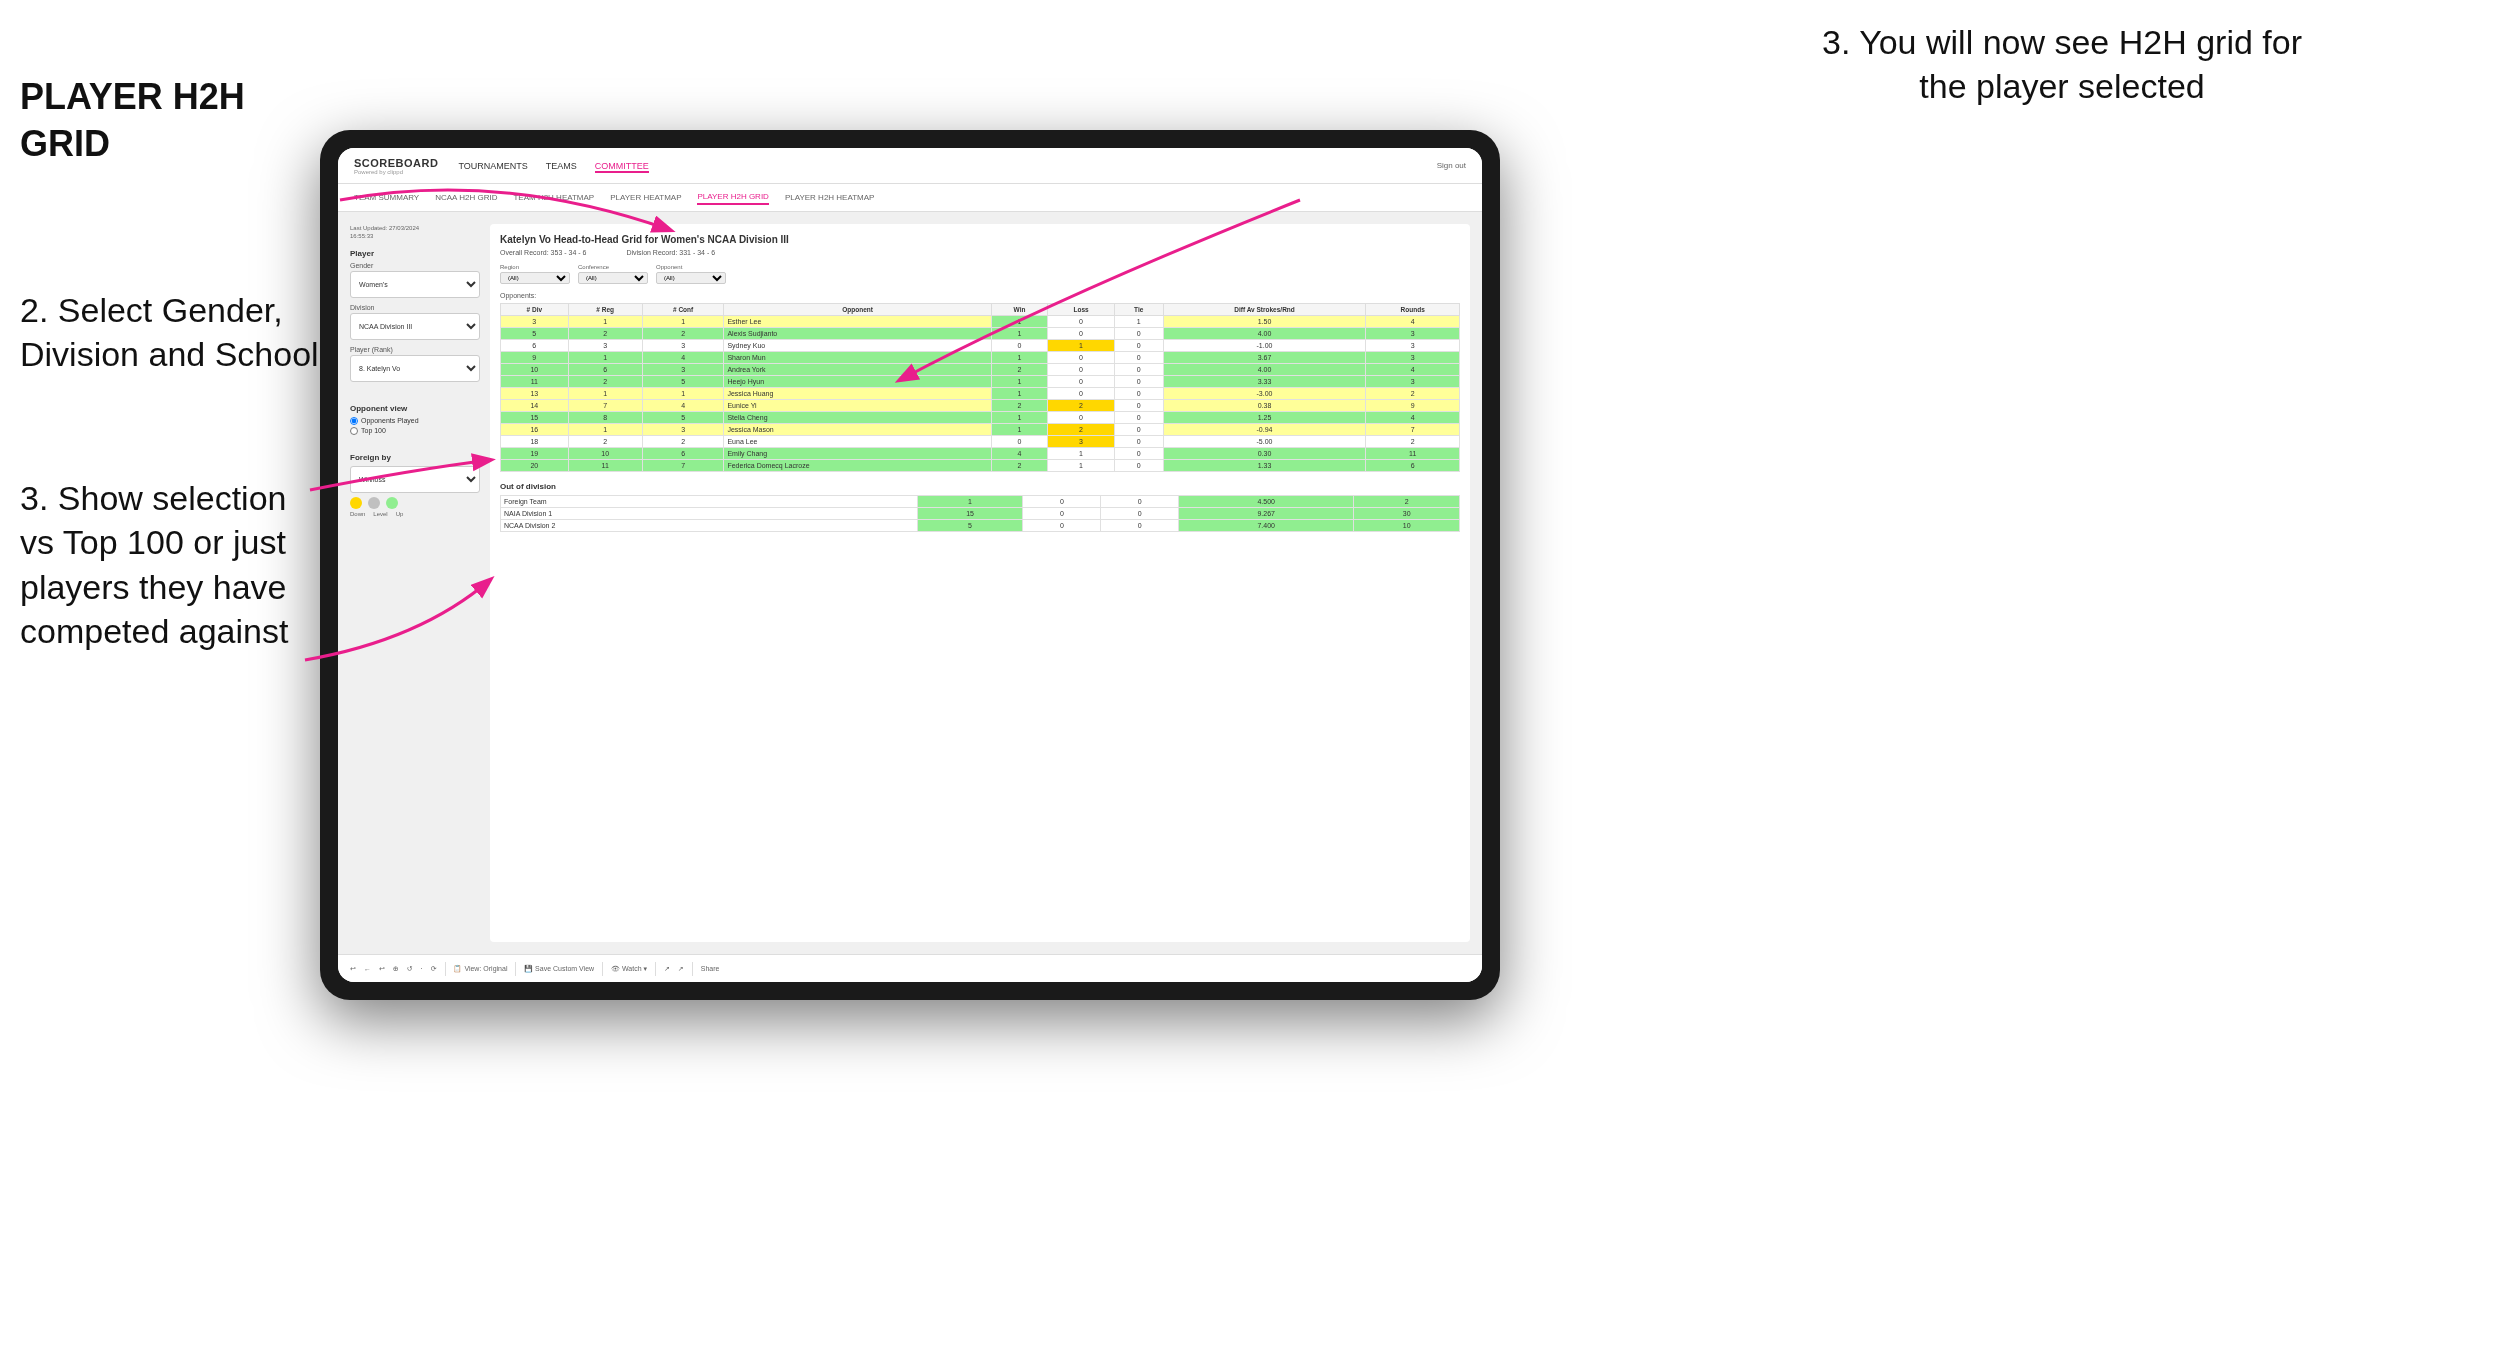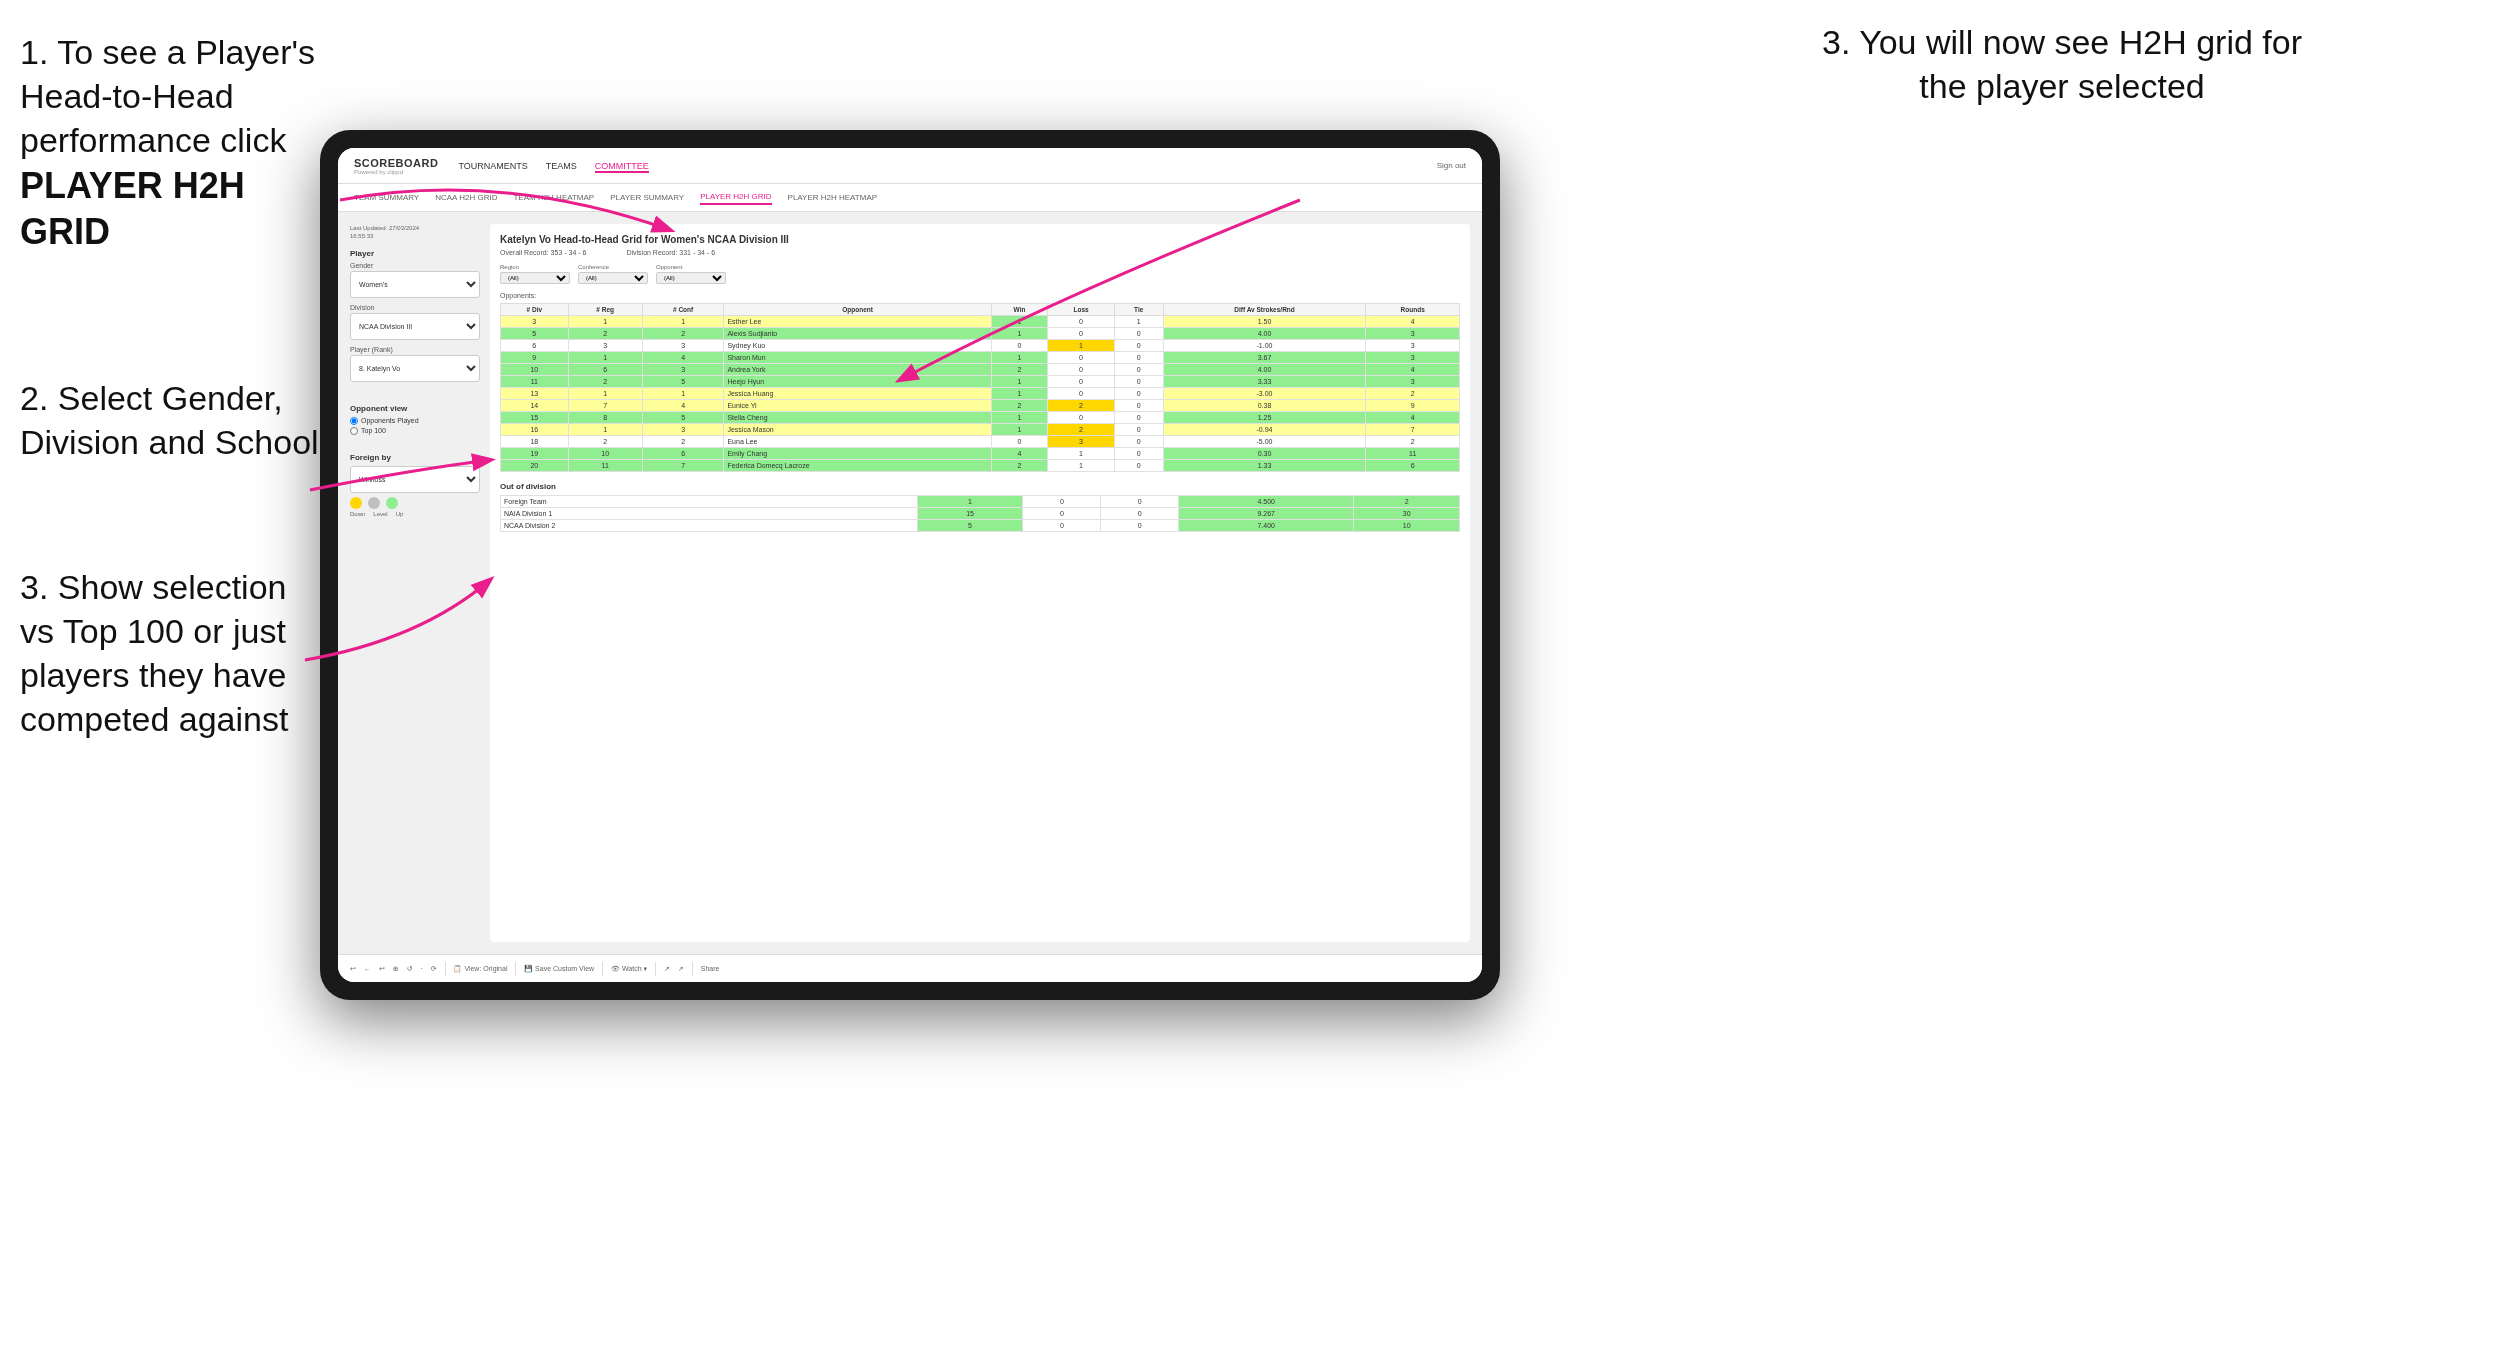--- a/index.html
+++ b/index.html
@@ -348,21 +348,21 @@
   </style>
 </head>
 <body>
 
 <div class="instruction-top-right">
   <span>3. You will now see H2H grid for the player selected</span>
 </div>
 
 <div class="instructions">
   <div class="instruction-block">
-    <span>1. To see a Player's Head-to-Head performance click</span><br>
+    <br>
     <strong>PLAYER H2H GRID</strong>
   </div>
   <div class="instruction-block" style="margin-top: 120px;">
     <span>2. Select Gender, Division and School</span>
   </div>
   <div class="instruction-block" style="margin-top: 100px;">
     <span>3. Show selection vs Top 100 or just players they have competed against</span>
   </div>
 </div>
 
@@ -381,21 +381,21 @@
       </div>
       <div class="header-right">
         <span>Sign out</span>
       </div>
     </div>
 
     <div class="sub-nav">
       <span class="sub-nav-item">TEAM SUMMARY</span>
       <span class="sub-nav-item">NCAA H2H GRID</span>
       <span class="sub-nav-item">TEAM H2H HEATMAP</span>
-      <span class="sub-nav-item">PLAYER SUMMARY</span>
+      <span class="sub-nav-item">PLAYER HEATMAP</span>
       <span class="sub-nav-item active">PLAYER H2H GRID</span>
       <span class="sub-nav-item">PLAYER H2H HEATMAP</span>
     </div>
 
     <div class="main-content">
 
       <div class="left-panel">
         <div class="last-updated">
           <span>Last Updated: 27/03/2024</span><br>
           <span>16:55:33</span>

